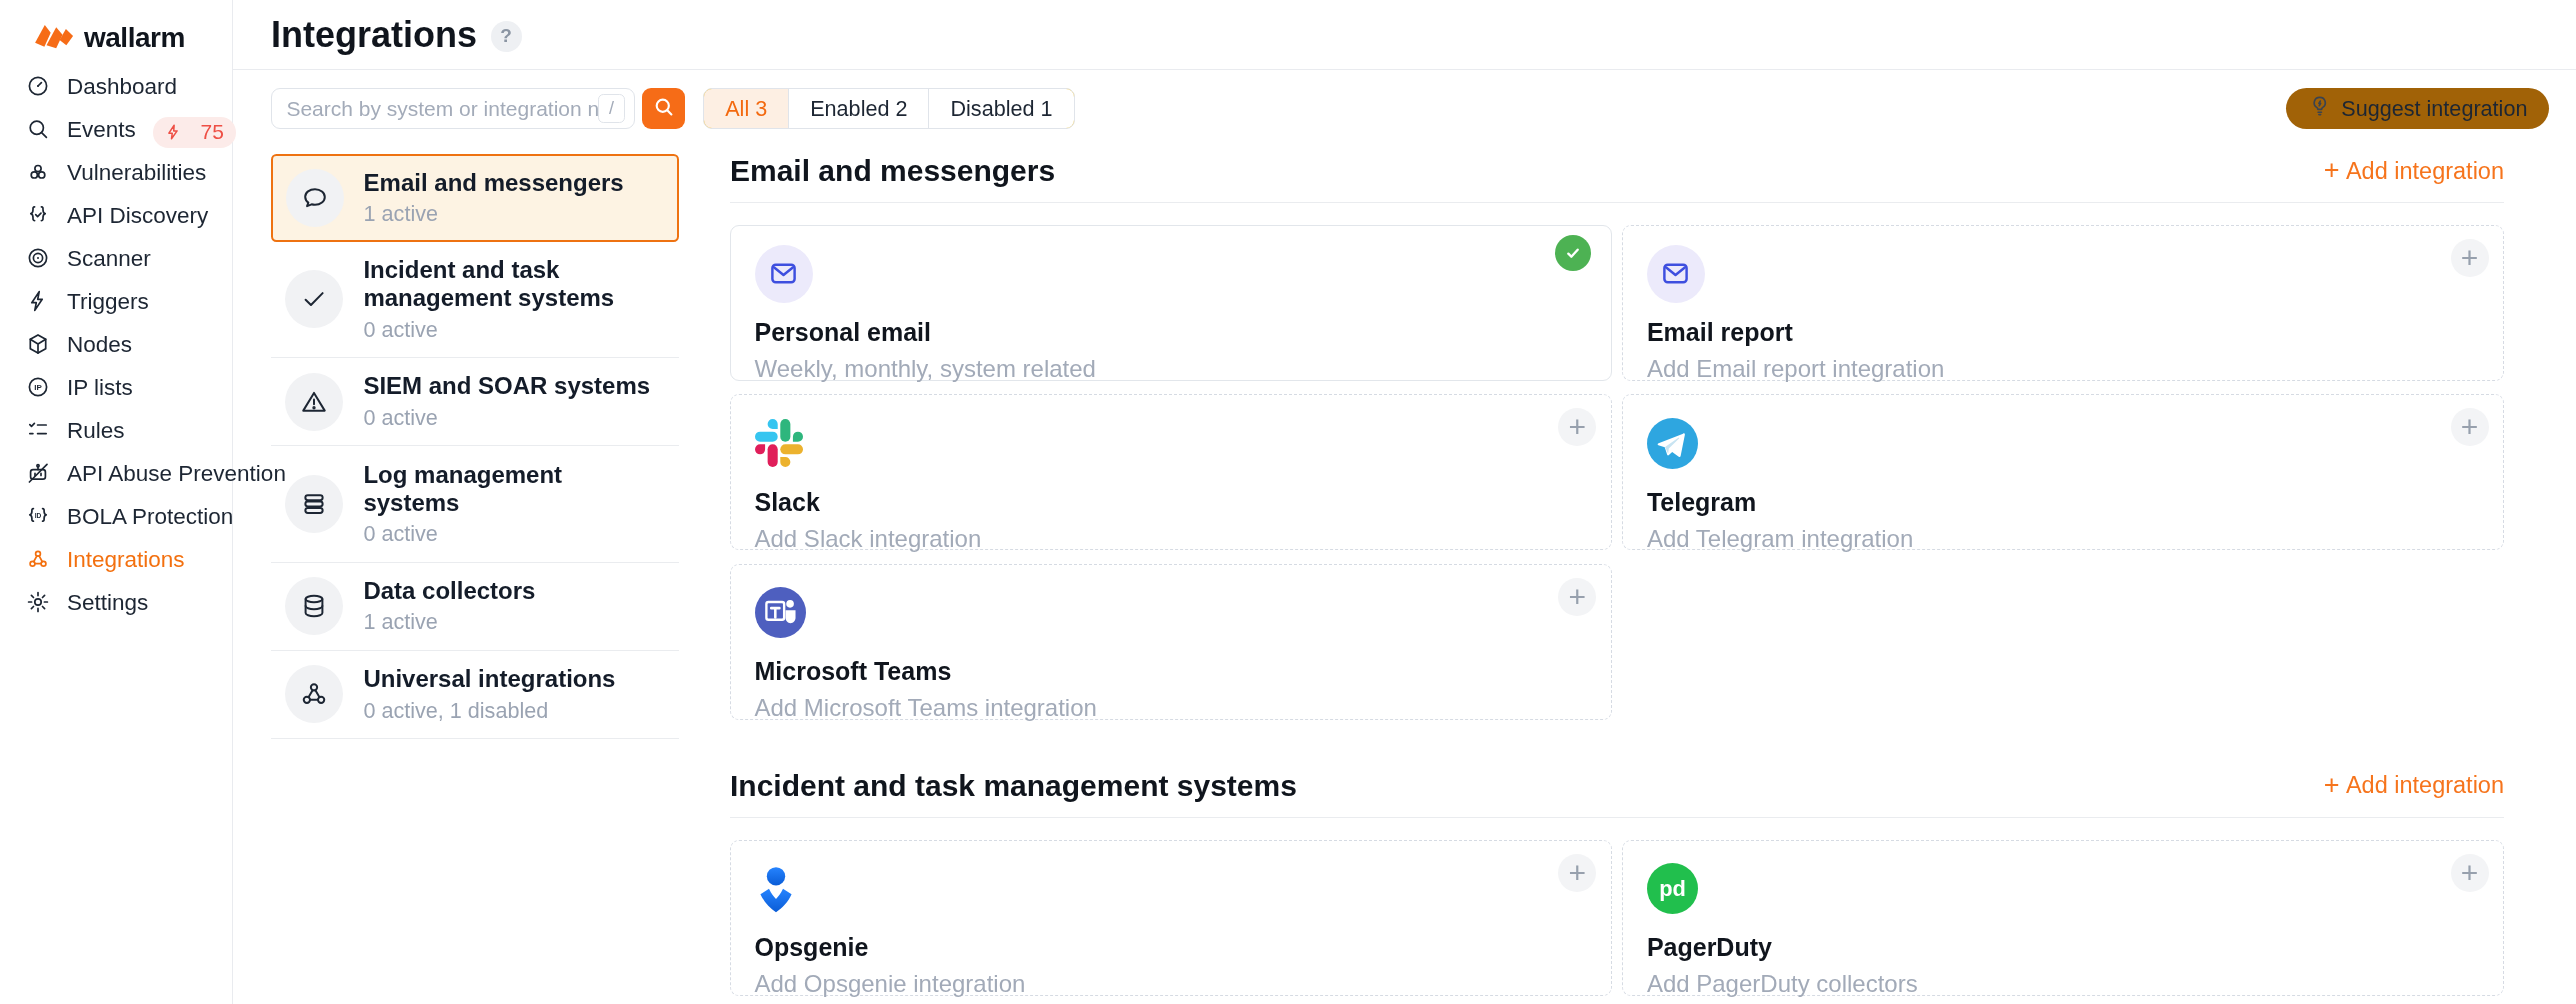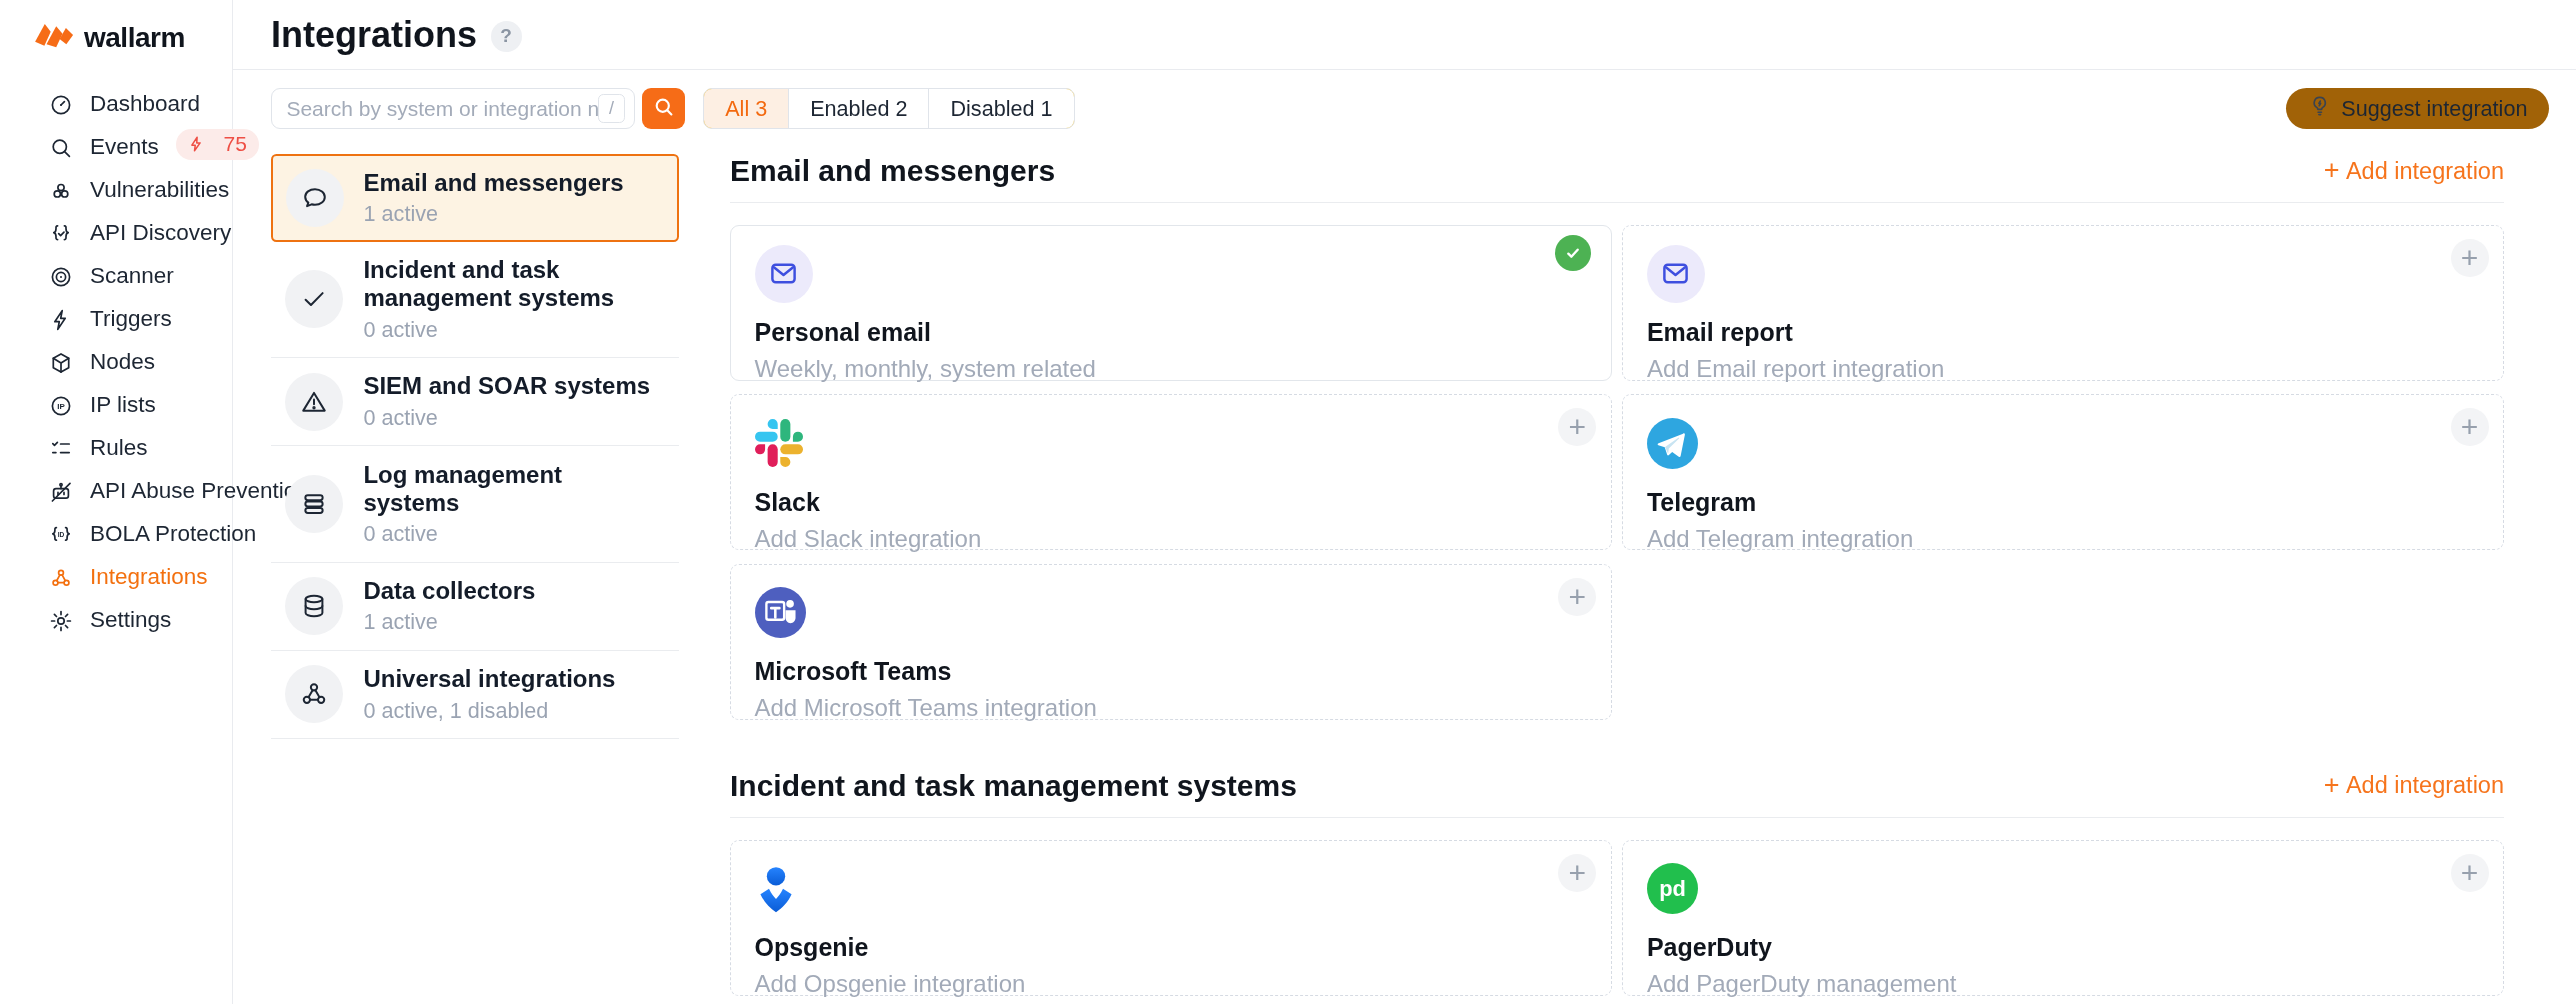--- a/index.html
+++ b/index.html
@@ -1,25 +1,25 @@
 <!DOCTYPE html>
 <html style="font-size:14.4px"><head>
 <meta charset="utf-8">
 <style>
   * { box-sizing: border-box; margin: 0; padding: 0; }
   html,body { width:2576px; height:1005px; background:#fff; font-family:"Liberation Sans", sans-serif; color:#141c29; overflow:hidden; }
   .page { display:flex; width:2576px; height:1005px; }
 
   
   .sidebar { width:233px; flex:0 0 233px; border-right:1.8px solid #e9ebef; padding-top:21.6px; }
-  .logo-row { display:flex; align-items:flex-start; gap:9px; margin-left:34px; height:32px; }
+  .logo-row { display:flex; align-items:center; gap:9px; margin-left:34px; height:32px; }
   .logo-svg { width:41px; height:27px; }
   .logo-text { font-size:28px; font-weight:700; color:#10151d; letter-spacing:-0.5px; }
   .nav { margin-top:20px; }
-  .nav-item { display:flex; align-items:flex-end; height:43px; padding:0 18px 0 34px; gap:17px; font-size:22.5px; color:#1d2633; cursor:pointer;margin-left:15px; }
+  .nav-item { display:flex; align-items:flex-start; height:43px; padding:0 18px 0 26px; gap:17px; font-size:22.5px; color:#1d2633; cursor:pointer; }
   .nav-item.active { color:#f3700f; }
   .nav-icon { display:flex; align-items:center; }
   .nav-icon svg { width:24px; height:24px; }
   .nav-label { white-space:nowrap; }
   .nav-badge { margin-left:auto; display:flex; align-items:center; gap:18px; background:#fcebe9; color:#ee4f45; border-radius:15.3px; height:31px; padding:0 11.7px; font-size:21px; }
   .badge-bolt svg { width:18px; height:18px; display:block; }
 
   
   .main { flex:1; display:flex; flex-direction:column; }
   .header { height:70px; border-bottom:1.8px solid #e9ebef; display:flex; align-items:center; gap:13.5px; padding-left:38px; }
@@ -476,21 +476,21 @@
 
   </div>
               <div class="card addable">
     <span class="card-brand">
                   <svg class="brand-56" viewBox="0 0 56 56">
                     <circle cx="28" cy="28" r="28" fill="#21bf4d"></circle>
                     <text x="28" y="36.5" text-anchor="middle" font-size="24" font-weight="700" fill="#fff" font-family="inherit">pd</text>
                   </svg>
                 </span>
     <div class="card-title">PagerDuty</div>
-    <div class="card-desc">Add PagerDuty management</div>
+    <div class="card-desc">Add PagerDuty collectors</div>
     <span class="plus-btn">+</span>
 
   </div>
             </div>
   </section>
         </div>
     </div>
 
   </div>
 </div>

